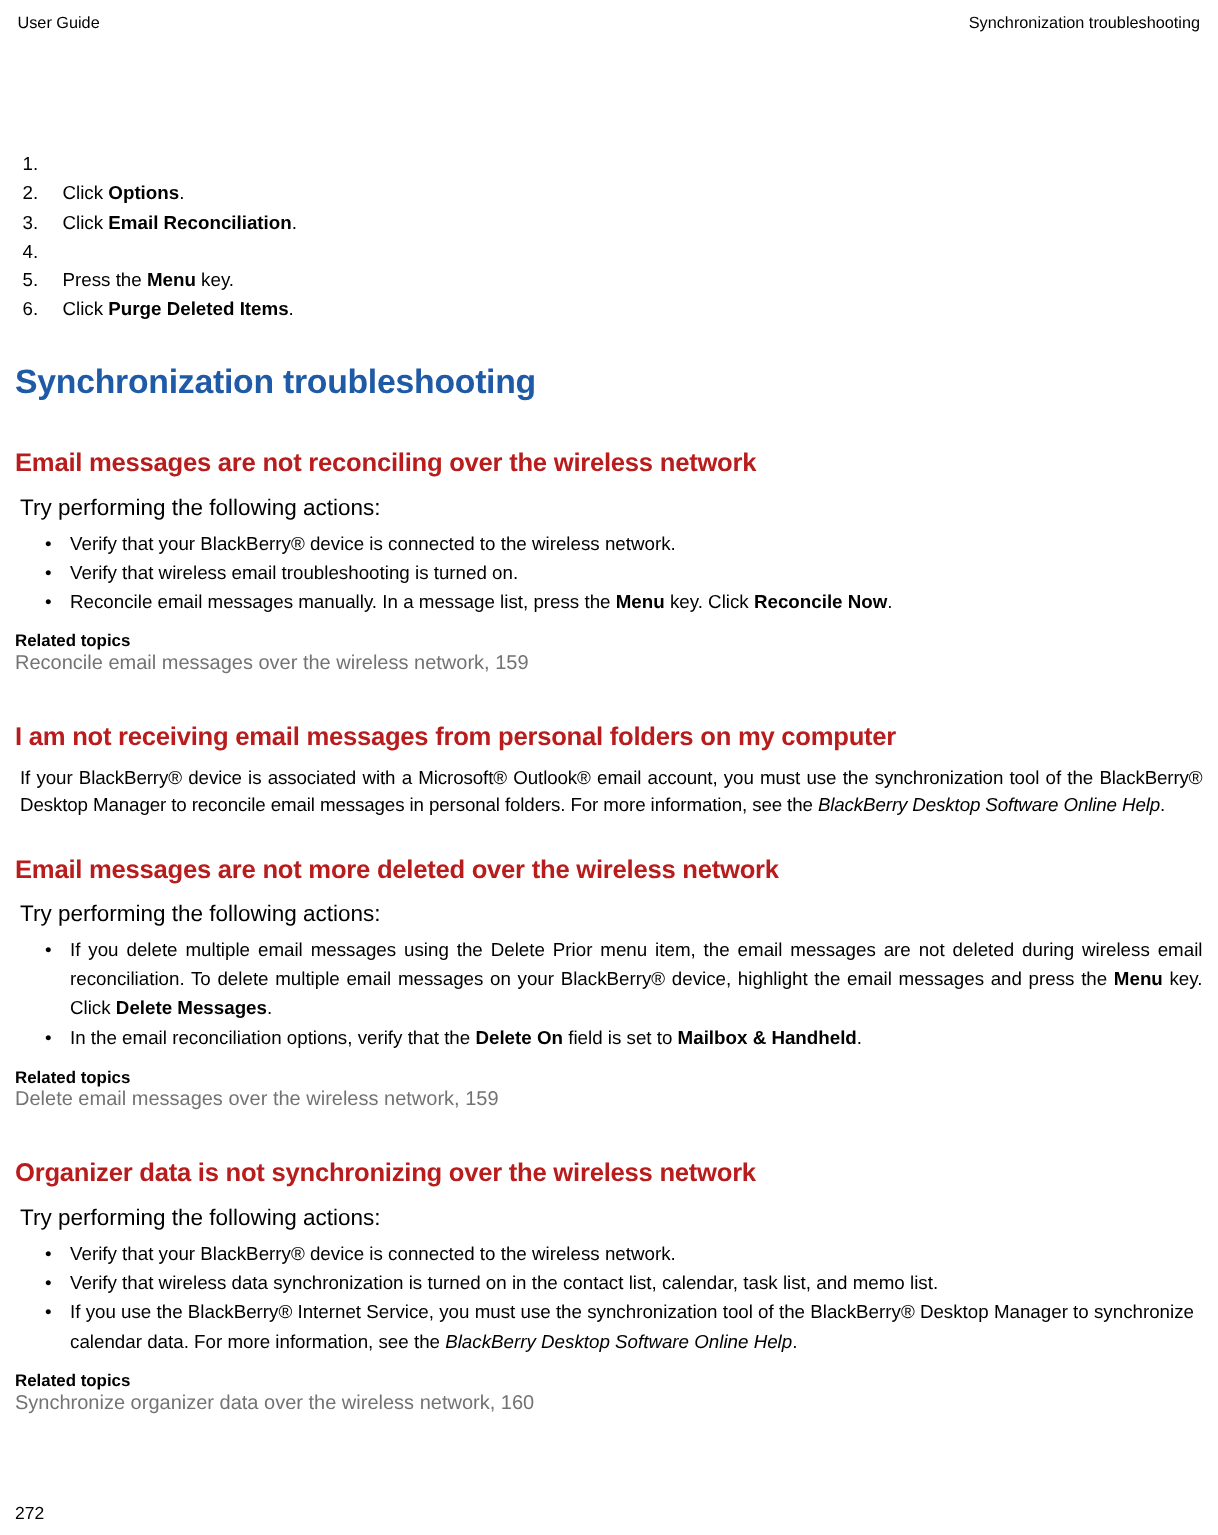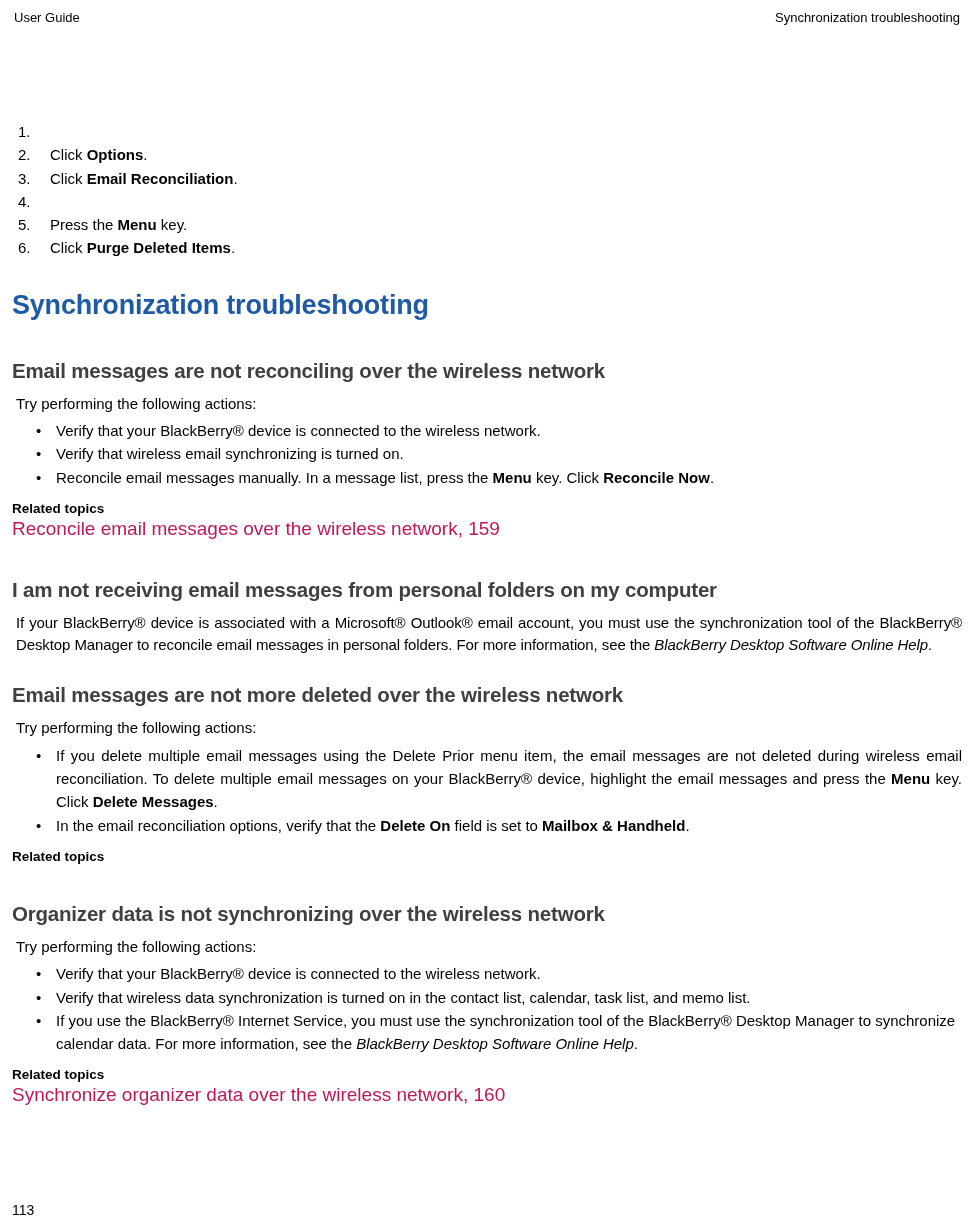--- a/index.html
+++ b/index.html
@@ -42,28 +42,28 @@
     flex: 0 0 32px;
   }
   h1.section-title {
     color: #1f5aa6;
     font-weight: 700;
     font-size: 27px;
     margin: 30px 0 0 0;
     letter-spacing: -0.2px;
   }
   h2.sub-title {
-    color: #404040;
+    color: #b91c1c;
     font-weight: 700;
     font-size: 20.5px;
     margin: 38px 0 10px 0;
     letter-spacing: -0.2px;
   }
   .para {
-    font-size: 15px;
+    font-size: 18px;
     line-height: 1.5;
     margin: 0 0 4px 4px;
     text-align: justify;
     text-justify: inter-word;
   }
   .para-tight {
     font-size: 15px;
     line-height: 1.45;
     margin: 0 0 4px 4px;
     text-align: justify;
@@ -82,22 +82,22 @@
   }
   ul.bullets .dot {
     flex: 0 0 20px;
   }
   .related-label {
     font-weight: 700;
     font-size: 13.5px;
     margin: 12px 0 2px 0;
   }
   .related-link {
-    color: #be185d;
-    font-size: 19px;
+    color: #737373;
+    font-size: 16px;
     margin: 0;
   }
   .pagenum {
     position: absolute;
     left: 12px;
     bottom: 10px;
     font-size: 14px;
   }
   b { font-weight: 700; }
   i { font-style: italic; }
@@ -143,21 +143,21 @@
 
     <h2 class="sub-title">Email messages are not reconciling over the wireless network</h2>
     <p class="para">Try performing the following actions:</p>
     <ul class="bullets">
       <li>
           <span class="dot">•</span>
           <span>Verify that your BlackBerry® device is connected to the wireless network.</span>
         </li>
       <li>
           <span class="dot">•</span>
-          <span>Verify that wireless email synchronizing is turned on.</span>
+          <span>Verify that wireless email troubleshooting is turned on.</span>
         </li>
       <li>
           <span class="dot">•</span>
           <span><span>Reconcile email messages manually. In a message list, press the </span><b>Menu</b><span> key. Click </span><b>Reconcile Now</b><span>.</span></span>
         </li>
     </ul>
     <p class="related-label">Related topics</p>
     <p class="related-link">Reconcile email messages over the wireless network, 159</p>
 
     <h2 class="sub-title">I am not receiving email messages from personal folders on my computer</h2>
@@ -169,20 +169,21 @@
       <li>
           <span class="dot">•</span>
           <span style="text-align:justify;"><span>If you delete multiple email messages using the Delete Prior menu item, the email messages are not deleted during wireless email reconciliation. To delete multiple email messages on your BlackBerry® device, highlight the email messages and press the </span><b>Menu</b><span> key. Click </span><b>Delete Messages</b><span>.</span></span>
         </li>
       <li>
           <span class="dot">•</span>
           <span><span>In the email reconciliation options, verify that the </span><b>Delete On</b><span> field is set to </span><b>Mailbox &amp; Handheld</b><span>.</span></span>
         </li>
     </ul>
     <p class="related-label">Related topics</p>
+    <p class="related-link">Delete email messages over the wireless network, 159</p>
 
     <h2 class="sub-title">Organizer data is not synchronizing over the wireless network</h2>
     <p class="para">Try performing the following actions:</p>
     <ul class="bullets">
       <li>
           <span class="dot">•</span>
           <span>Verify that your BlackBerry® device is connected to the wireless network.</span>
         </li>
       <li>
           <span class="dot">•</span>
@@ -191,14 +192,14 @@
       <li>
           <span class="dot">•</span>
           <span><span>If you use the BlackBerry® Internet Service, you must use the synchronization tool of the BlackBerry® Desktop Manager to synchronize calendar data. For more information, see the  </span><i>BlackBerry Desktop Software Online Help</i><span>.</span></span>
         </li>
     </ul>
     <p class="related-label">Related topics</p>
     <p class="related-link">Synchronize organizer data over the wireless network, 160</p>
 
   </div>
 
-  <div class="pagenum">113</div>
+  <div class="pagenum">272</div>
 </div>
 
 </body></html>

